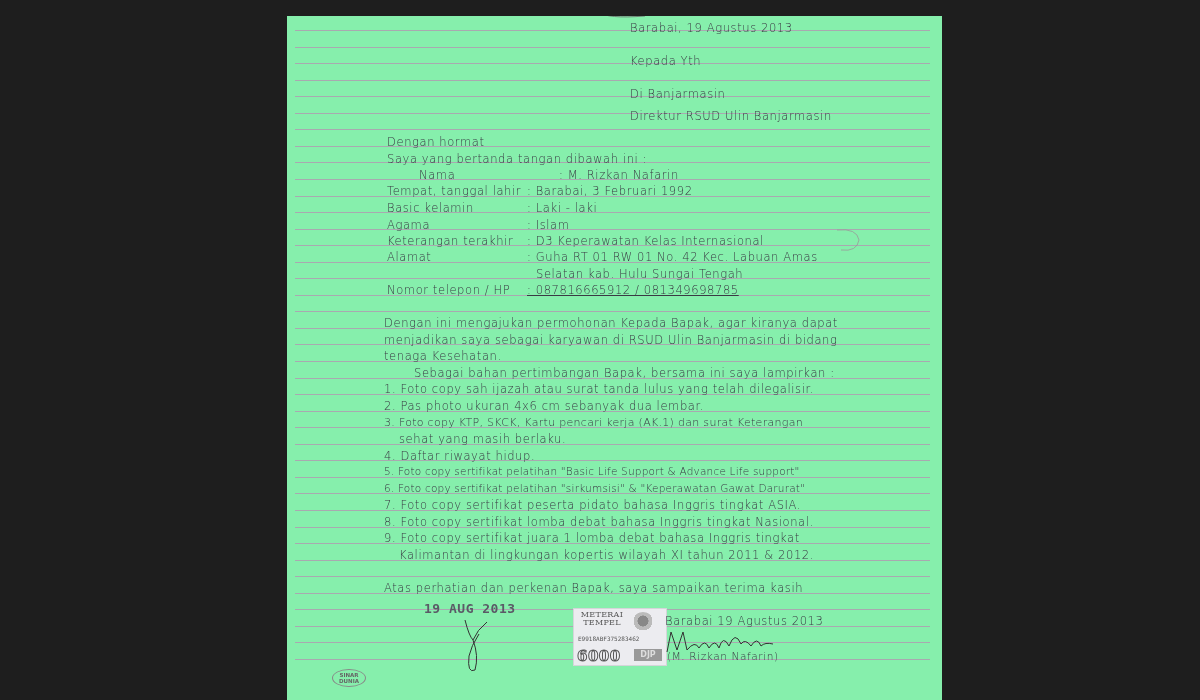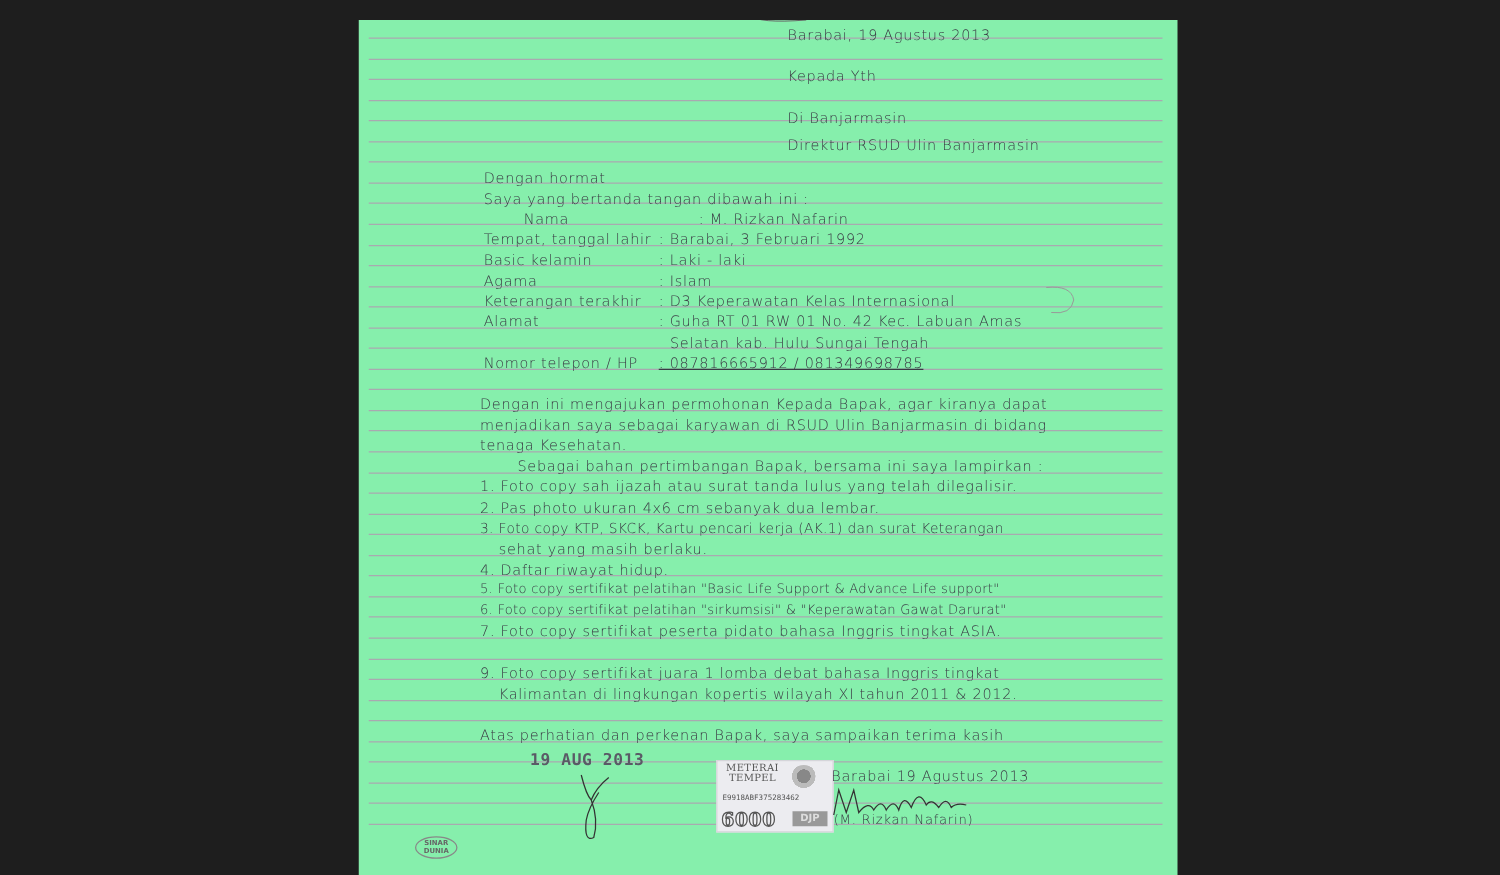--- a/index.html
+++ b/index.html
@@ -149,20 +149,21 @@
   <div class="hw" style="left:97px;top:350px;margin-left:30px;">Sebagai bahan pertimbangan Bapak, bersama ini saya lampirkan :</div>
 
   <div class="hw" style="left:97px;top:366px;">1. Foto copy sah ijazah atau surat tanda lulus yang telah dilegalisir.</div>
   <div class="hw" style="left:97px;top:383px;">2. Pas photo ukuran 4x6 cm sebanyak dua lembar.</div>
   <div class="hw" style="left:97px;top:400px;font-size:11px;letter-spacing:0.3px;">3. Foto copy KTP, SKCK, Kartu pencari kerja (AK.1) dan surat Keterangan</div>
   <div class="hw" style="left:112px;top:416px;">sehat yang masih berlaku.</div>
   <div class="hw" style="left:97px;top:433px;">4. Daftar riwayat hidup.</div>
   <div class="hw" style="left:97px;top:449px;font-size:10.5px;letter-spacing:0.2px;">5. Foto copy sertifikat pelatihan "Basic Life Support &amp; Advance Life support"</div>
   <div class="hw" style="left:97px;top:466px;font-size:10.5px;letter-spacing:0.2px;">6. Foto copy sertifikat pelatihan "sirkumsisi" &amp; "Keperawatan Gawat Darurat"</div>
   <div class="hw" style="left:97px;top:482px;">7. Foto copy sertifikat peserta pidato bahasa Inggris tingkat ASIA.</div>
+  <div class="hw" style="left:97px;top:499px;">8. Foto copy sertifikat lomba debat bahasa Inggris tingkat Nasional.</div>
   <div class="hw" style="left:97px;top:515px;">9. Foto copy sertifikat juara 1 lomba debat bahasa Inggris tingkat</div>
   <div class="hw" style="left:112px;top:532px;">Kalimantan di lingkungan kopertis wilayah XI tahun 2011 &amp; 2012.</div>
 
   <div class="hw" style="left:97px;top:565px;">Atas perhatian dan perkenan Bapak, saya sampaikan terima kasih</div>
 
   <div class="stamp-date">19 AUG 2013</div>
 
   <svg class="sig" style="left:170px;top:600px;" width="40" height="60">
     <path d="M8 4 Q12 20 16 24 Q20 14 30 6 M16 24 Q22 40 18 54 Q10 58 12 40 Q14 30 22 18" stroke="#333" stroke-width="1" fill="none"></path>
   </svg>

